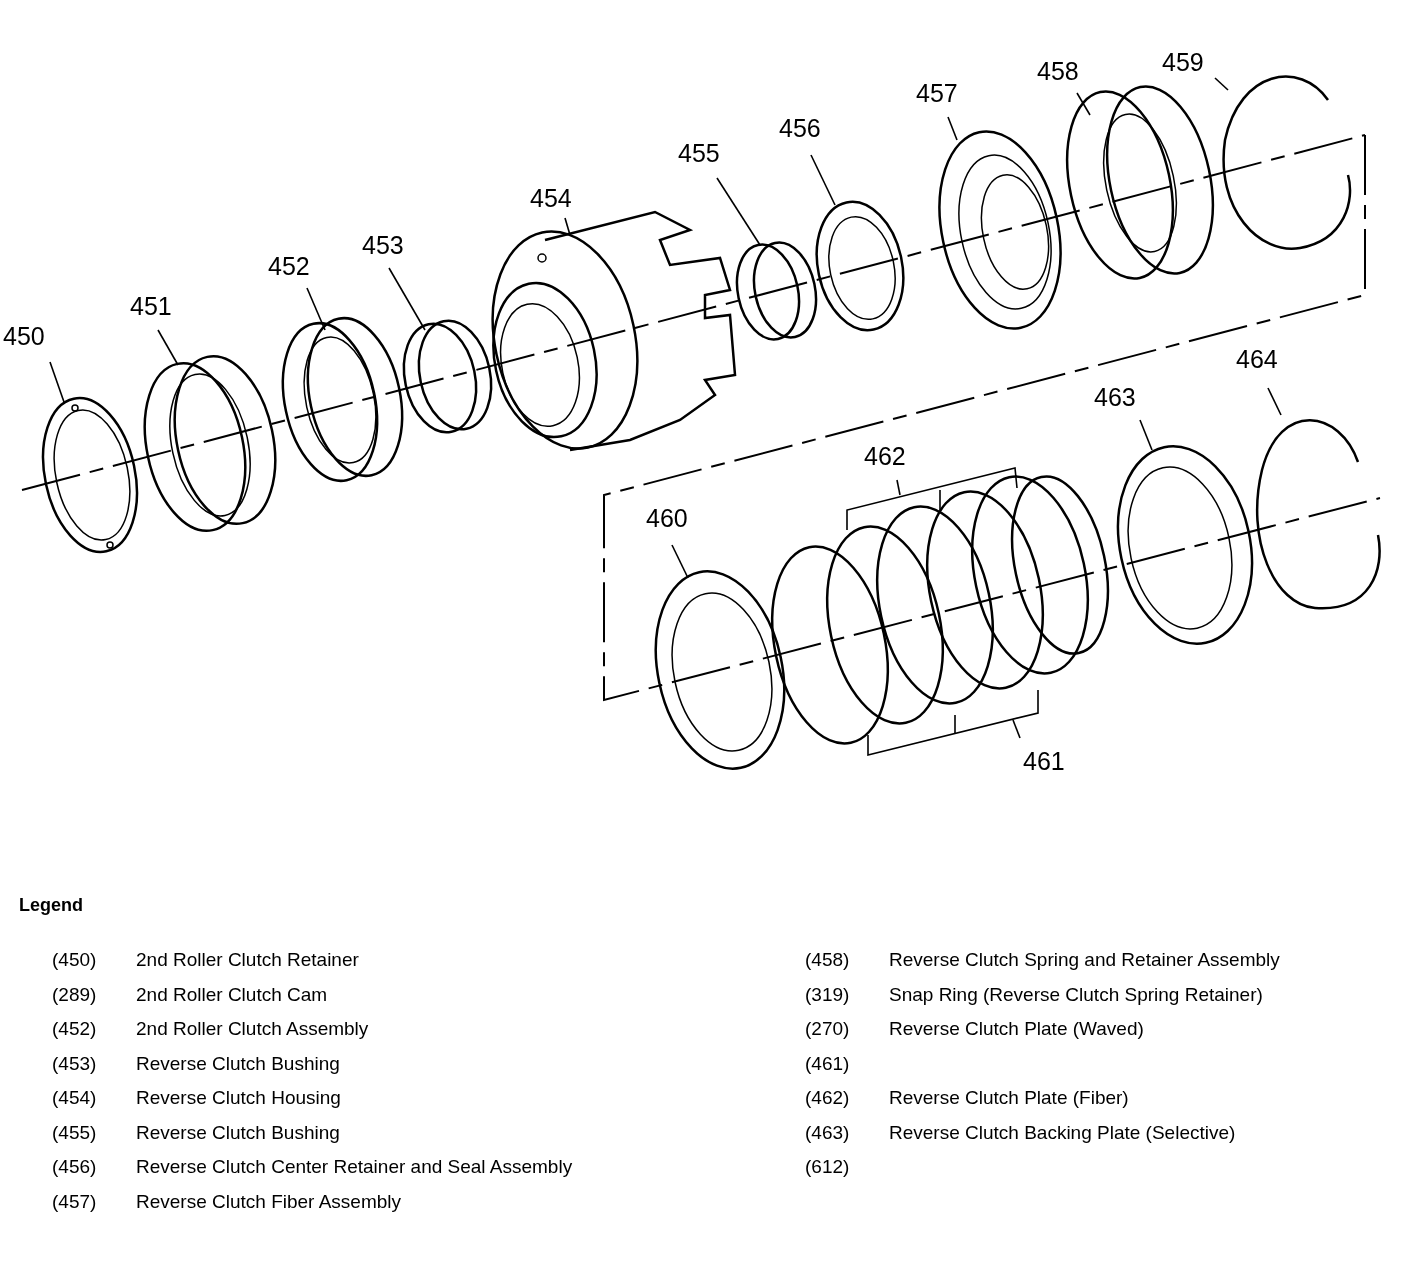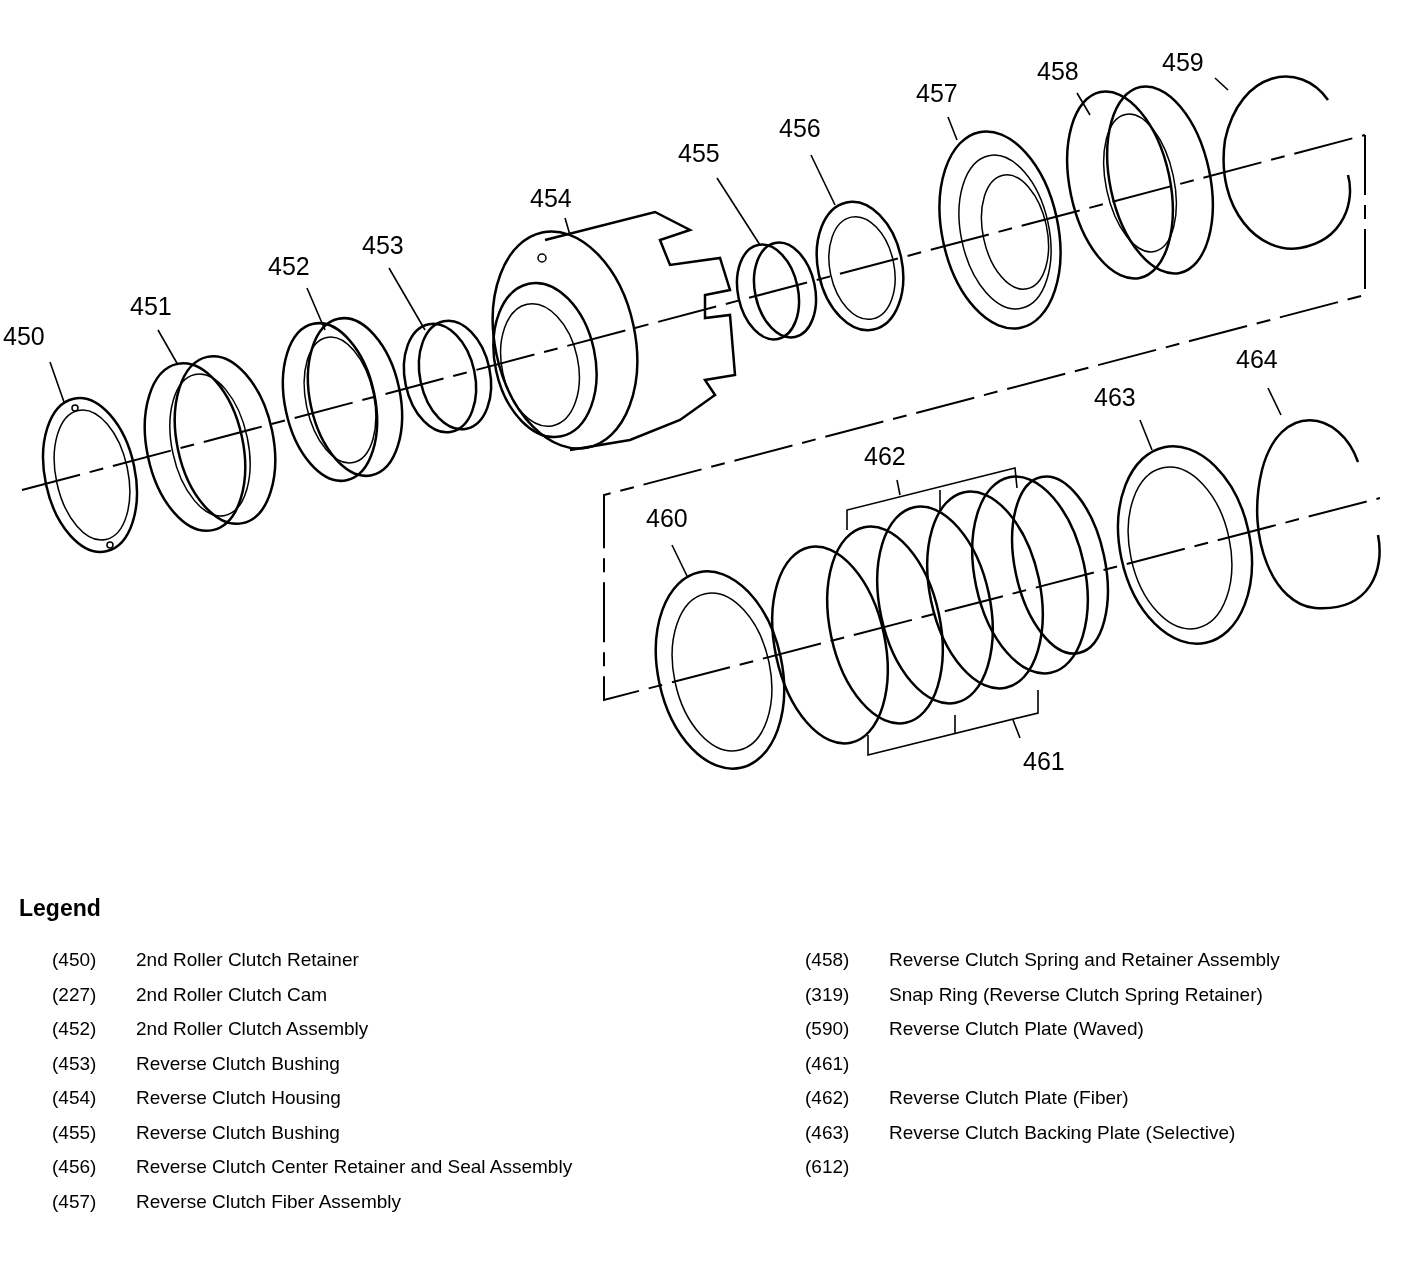--- a/index.html
+++ b/index.html
@@ -4,21 +4,21 @@
 <style>
   html, body { margin: 0; padding: 0; background: #ffffff; }
   body { width: 1408px; height: 1268px; position: relative; overflow: hidden;
          font-family: "Liberation Sans", sans-serif; color: #000; }
   #diagram { position: absolute; left: 0; top: 0; width: 1408px; height: 860px; }
   #diagram text { font-family: "Liberation Sans", sans-serif; font-size: 25px; fill: #000; }
   .part { fill: none; stroke: #000; stroke-width: 2.5; }
   .thin { fill: none; stroke: #000; stroke-width: 1.5; }
   .leader { stroke: #000; stroke-width: 1.6; fill: none; }
   .axis { stroke: #000; stroke-width: 2; fill: none; stroke-dasharray: 60 10 14 10; }
-  .legend-title { position: absolute; left: 19px; top: 895px; font-size: 23px; font-weight: bold; }
+  .legend-title { position: absolute; left: 19px; top: 895px; font-size: 18px; font-weight: bold; }
   .legend-col { position: absolute; top: 943px; font-size: 19px; line-height: 34.5px; }
   .legend-col.left { left: 52px; width: 690px; }
   .legend-col.right { left: 773px; width: 630px; margin-left: 32px; }
   .legend-item { display: flex; }
   .legend-item .num { width: 84px; flex: 0 0 84px; }
   .legend-item .desc { flex: 1; line-height: 29px; padding: 2px 0 3px 0; }
 </style>
 </head>
 <body>
 
@@ -144,21 +144,21 @@
 </svg>
 
 <div class="legend-title">Legend</div>
 
 <div class="legend-col left">
   <div class="legend-item">
       <span class="num">(450)</span>
       <span class="desc">2nd Roller Clutch Retainer</span>
     </div>
   <div class="legend-item">
-      <span class="num">(227)</span>
+      <span class="num">(289)</span>
       <span class="desc">2nd Roller Clutch Cam</span>
     </div>
   <div class="legend-item">
       <span class="num">(452)</span>
       <span class="desc">2nd Roller Clutch Assembly</span>
     </div>
   <div class="legend-item">
       <span class="num">(453)</span>
       <span class="desc">Reverse Clutch Bushing</span>
     </div>
@@ -183,21 +183,21 @@
 <div class="legend-col right">
   <div class="legend-item">
       <span class="num">(458)</span>
       <span class="desc" style="max-width:440px">Reverse Clutch Spring and Retainer Assembly</span>
     </div>
   <div class="legend-item">
       <span class="num">(319)</span>
       <span class="desc">Snap Ring (Reverse Clutch Spring Retainer)</span>
     </div>
   <div class="legend-item">
-      <span class="num">(590)</span>
+      <span class="num">(270)</span>
       <span class="desc">Reverse Clutch Plate (Waved)</span>
     </div>
   <div class="legend-item">
       <span class="num">(461)</span>
     </div>
   <div class="legend-item">
       <span class="num">(462)</span>
       <span class="desc">Reverse Clutch Plate (Fiber)</span>
     </div>
   <div class="legend-item">

